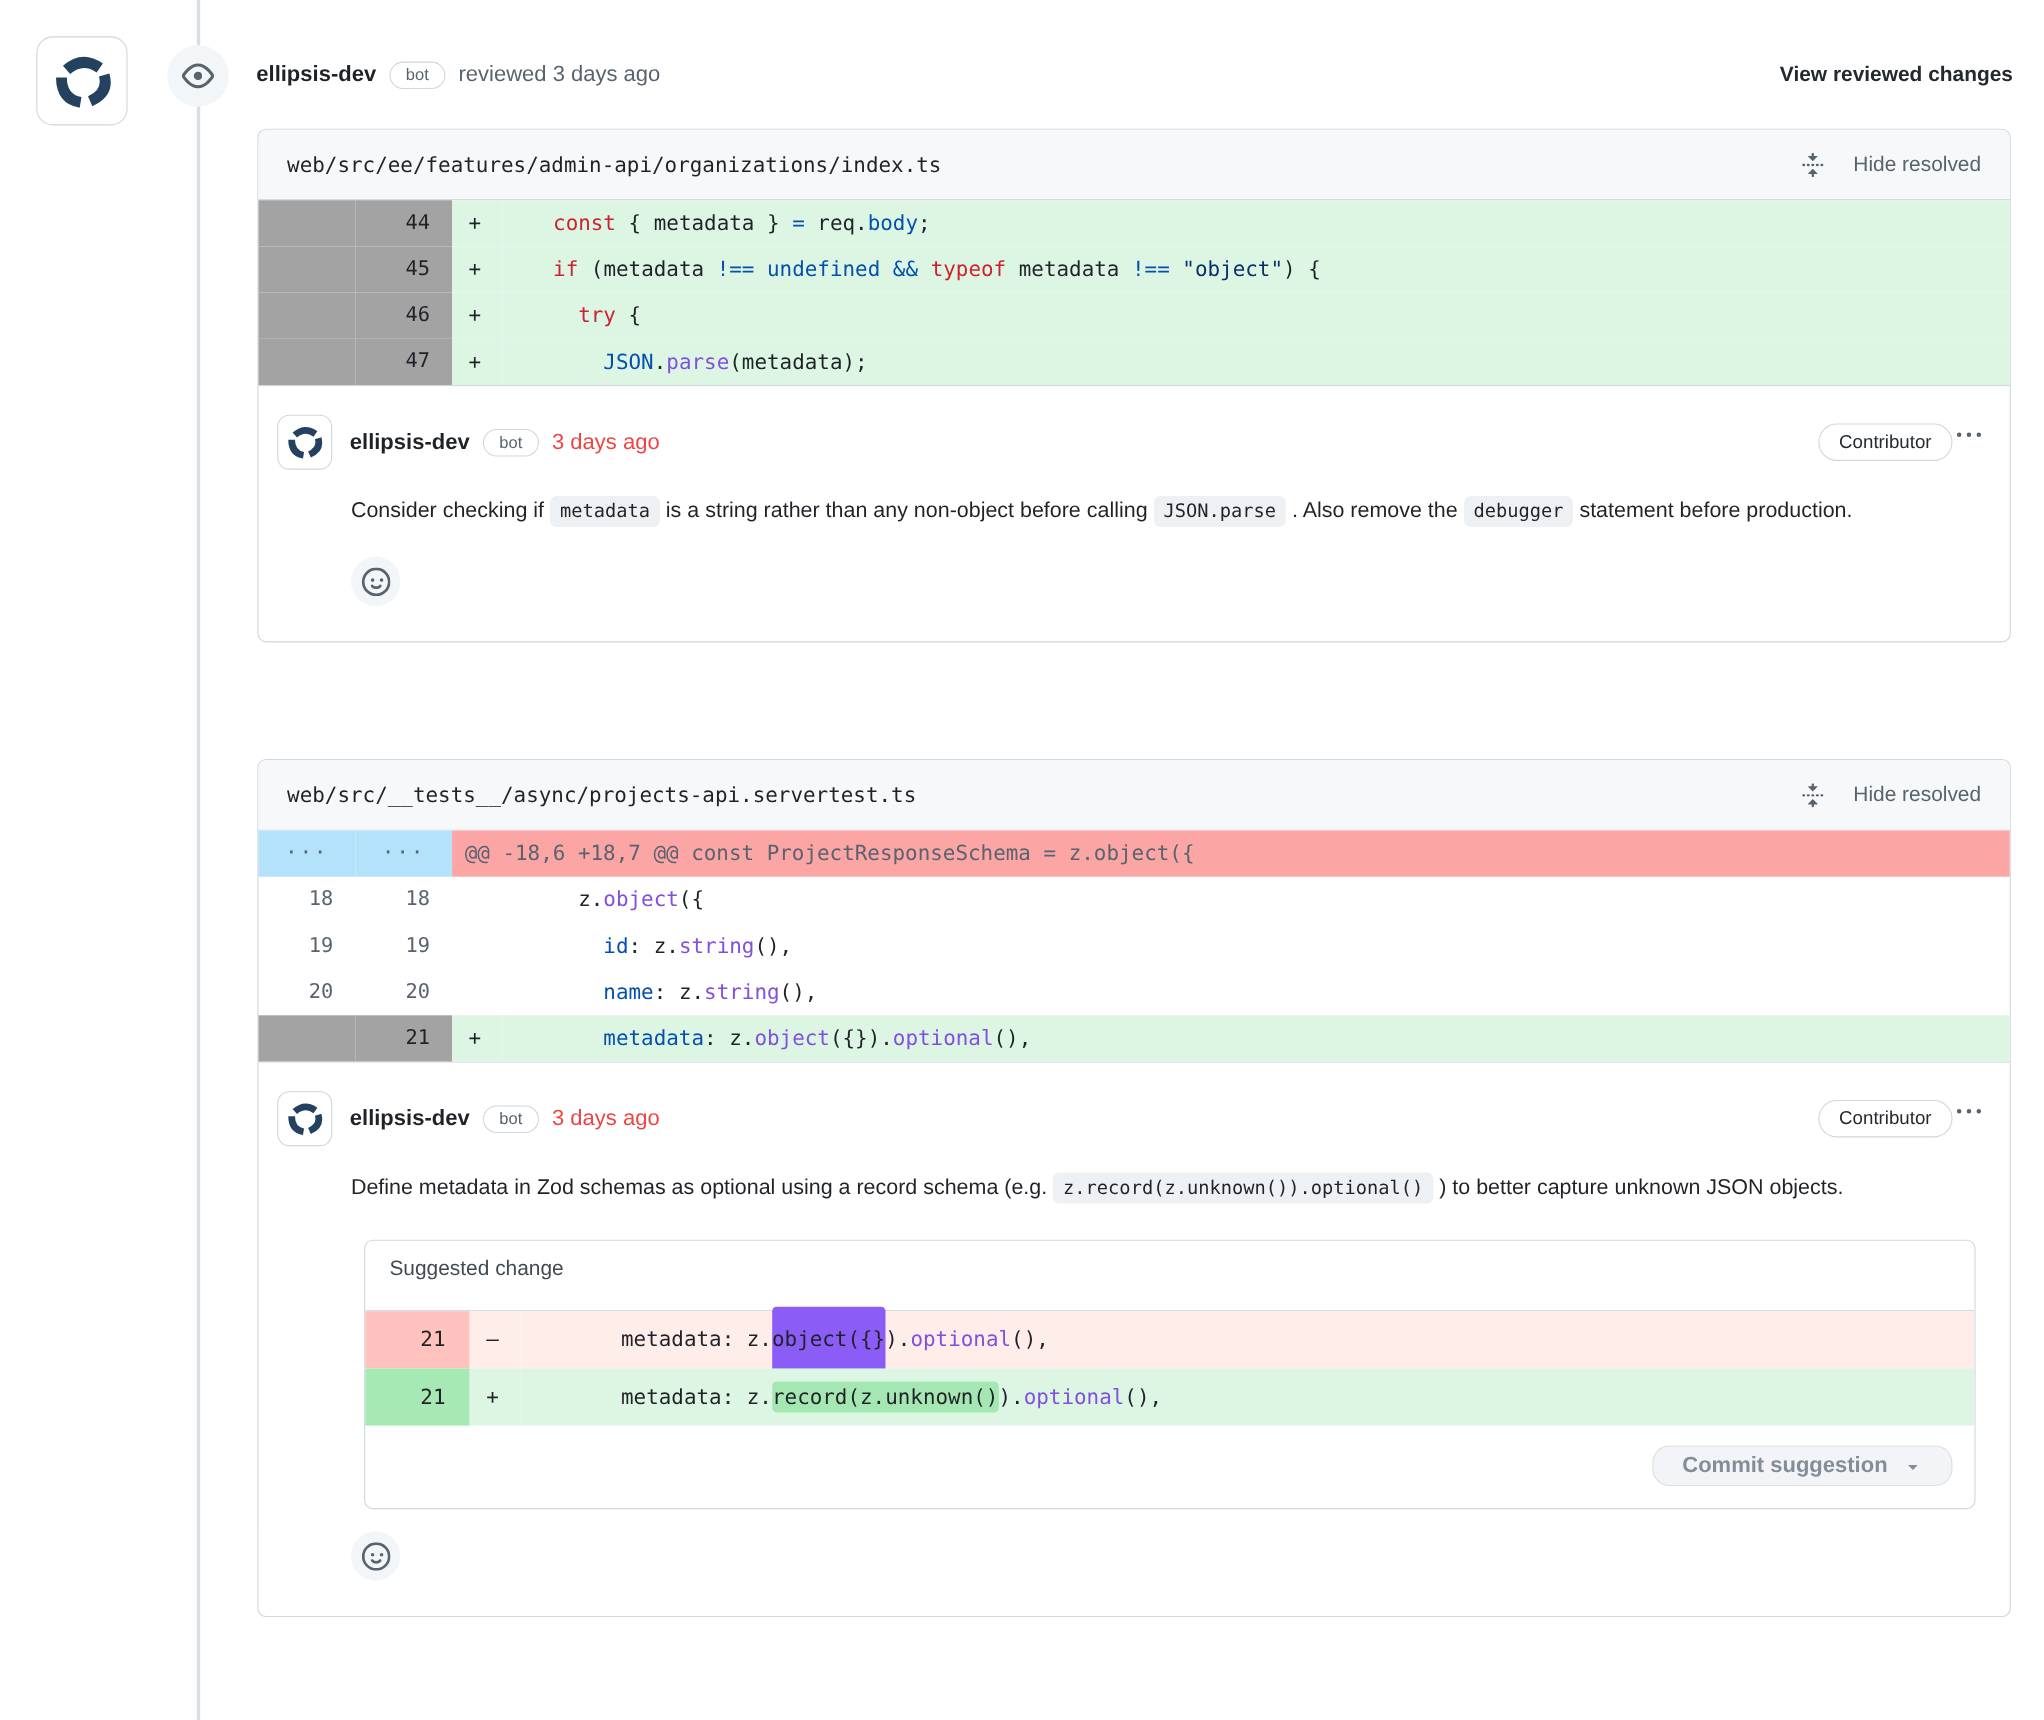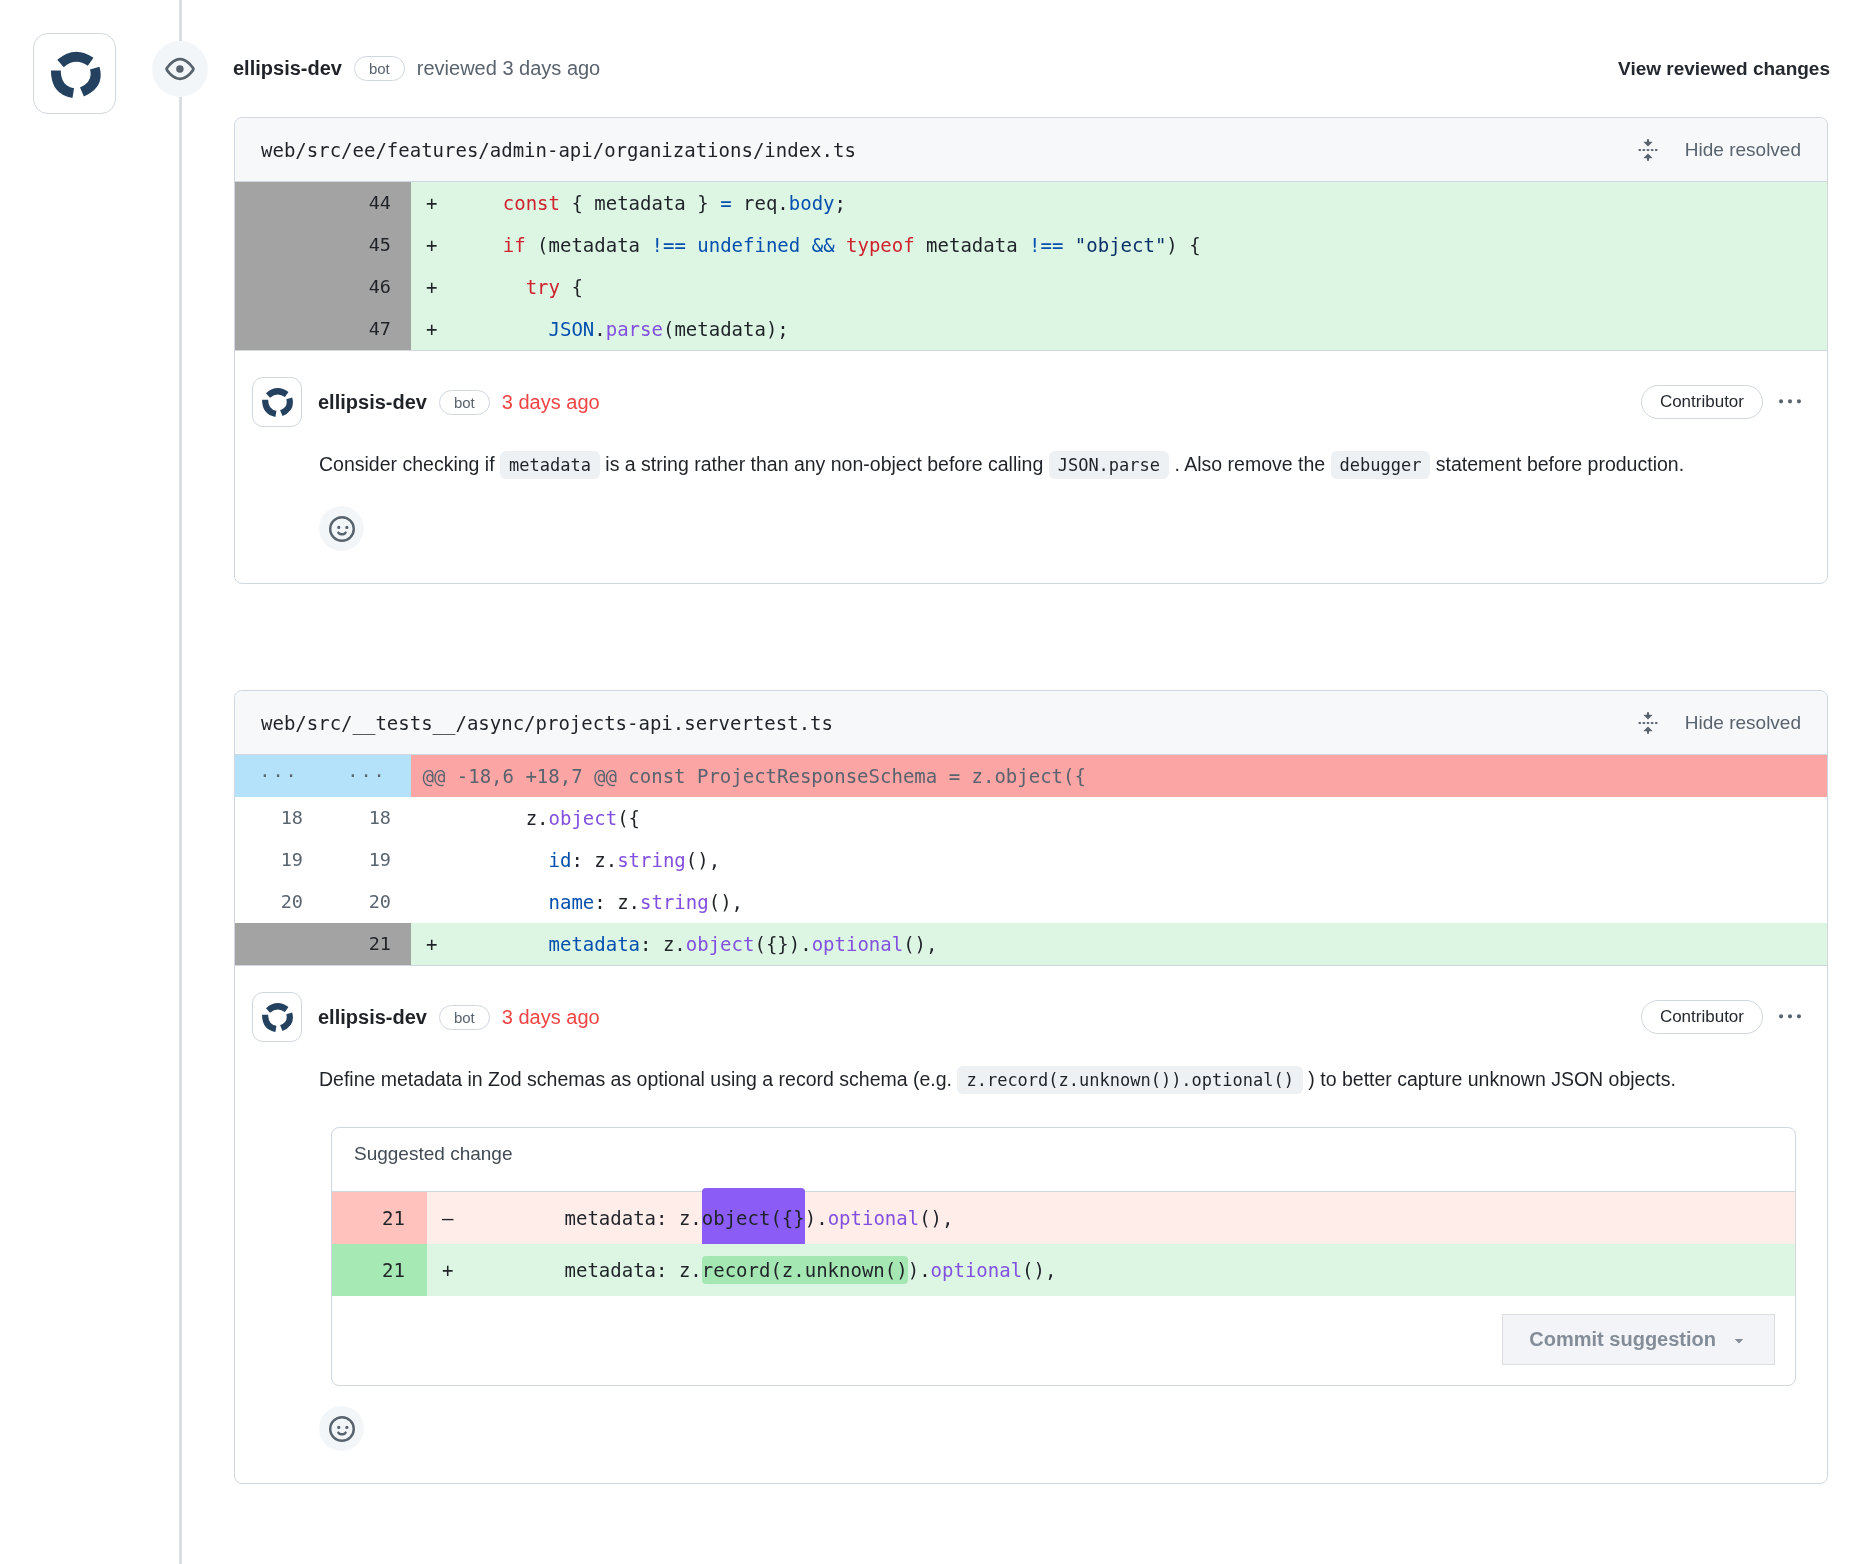--- a/index.html
+++ b/index.html
@@ -79,21 +79,21 @@
   
   .comment { padding:26px 26px 32px 17px; }
   .c-head { display:flex; align-items:center; }
   .c-avatar {
     width:50px; height:50px; border:1px solid #d0d7de; border-radius:11px; background:#fff;
     display:flex; align-items:center; justify-content:center; flex:none;
   }
   .c-meta { display:flex; align-items:center; gap:12px; margin-left:16px; font-size:20px; }
   .c-meta .author { font-weight:bold; color:#1f2328; cursor:pointer; }
   .c-meta .time { color:#ef4444; cursor:pointer; }
-  .c-right { margin-left:auto; display:flex; align-items:center; gap:16px; }
+  .c-right { margin-left:auto; display:flex; gap:4px; }
   .role-pill {
     border:1px solid #d0d7de; border-radius:999px; padding:6px 18px; font-size:17px; color:#24292f; background:#fff;
   }
   .kebab { cursor:pointer; display:flex; }
   .kebab svg { fill:#59636e; }
 
   .c-body { margin:16px 0 0 67px; max-width:1496px; font-size:19.5px; line-height:42px; color:#1f2328; }
   .tk-t { }
   .tk-chip {
     font-family:"DejaVu Sans Mono", monospace; font-size:17px;
@@ -114,21 +114,21 @@
   .sug-row { display:flex; height:52px; line-height:52px; font-size:19px; }
   .sug-gut { width:95px; text-align:right; padding-right:22px; }
   .sug-sign { width:46px; padding-left:15px; }
   .sug-code { flex:1; white-space:pre; }
   .sug-del .sug-gut { background:#ffc2bc; }
   .sug-del .sug-sign, .sug-del .sug-code { background:#ffedea; }
   .sug-add .sug-gut { background:#a7e9b4; }
   .sug-add .sug-sign, .sug-add .sug-code { background:#ddf6e4; }
   .sug-footer { display:flex; justify-content:flex-end; padding:18px 20px 20px; }
   .commit-btn {
-    height:51px; border-radius:0; background:#f2f4f7; border:1px solid rgba(27,31,36,0.1);
+    height:37px; border-radius:16px; background:#f2f4f7; border:1px solid rgba(27,31,36,0.1);
     color:#848d97; font-size:20px; font-weight:bold; font-family:"Liberation Sans", sans-serif;
     display:flex; align-items:center; gap:14px; padding:12px 26px; cursor:pointer;
   }
   .commit-btn svg { fill:#848d97; }
 
   .logo-svg path { stroke:#24425f; }
 </style>
 </head>
 <body>
 

